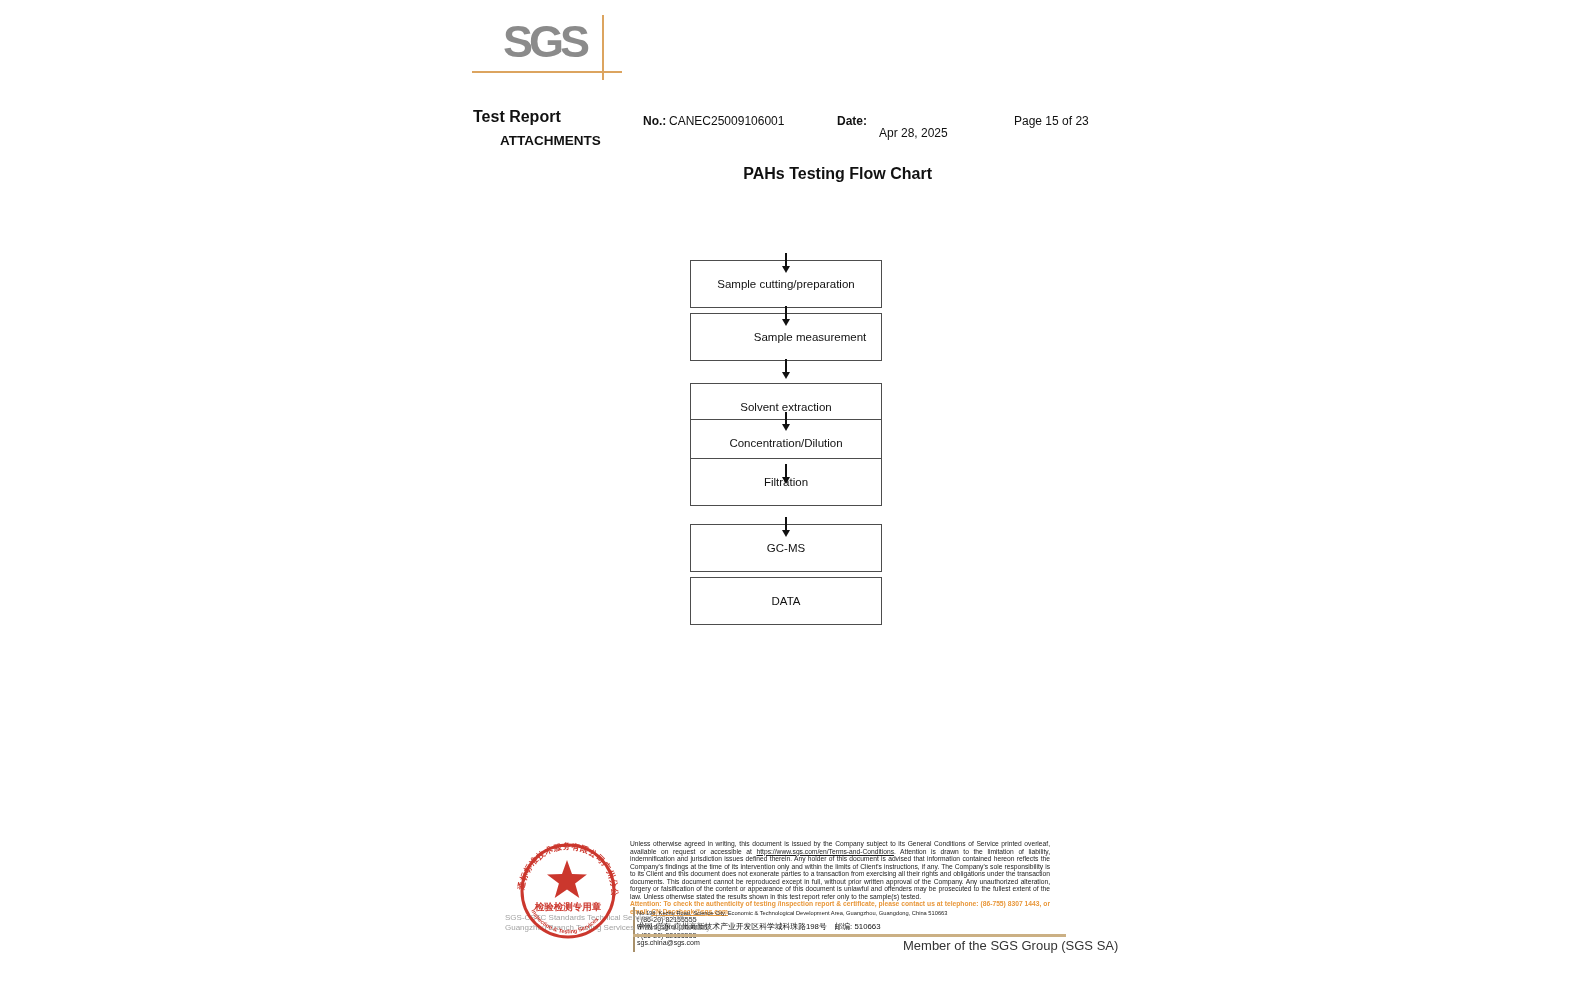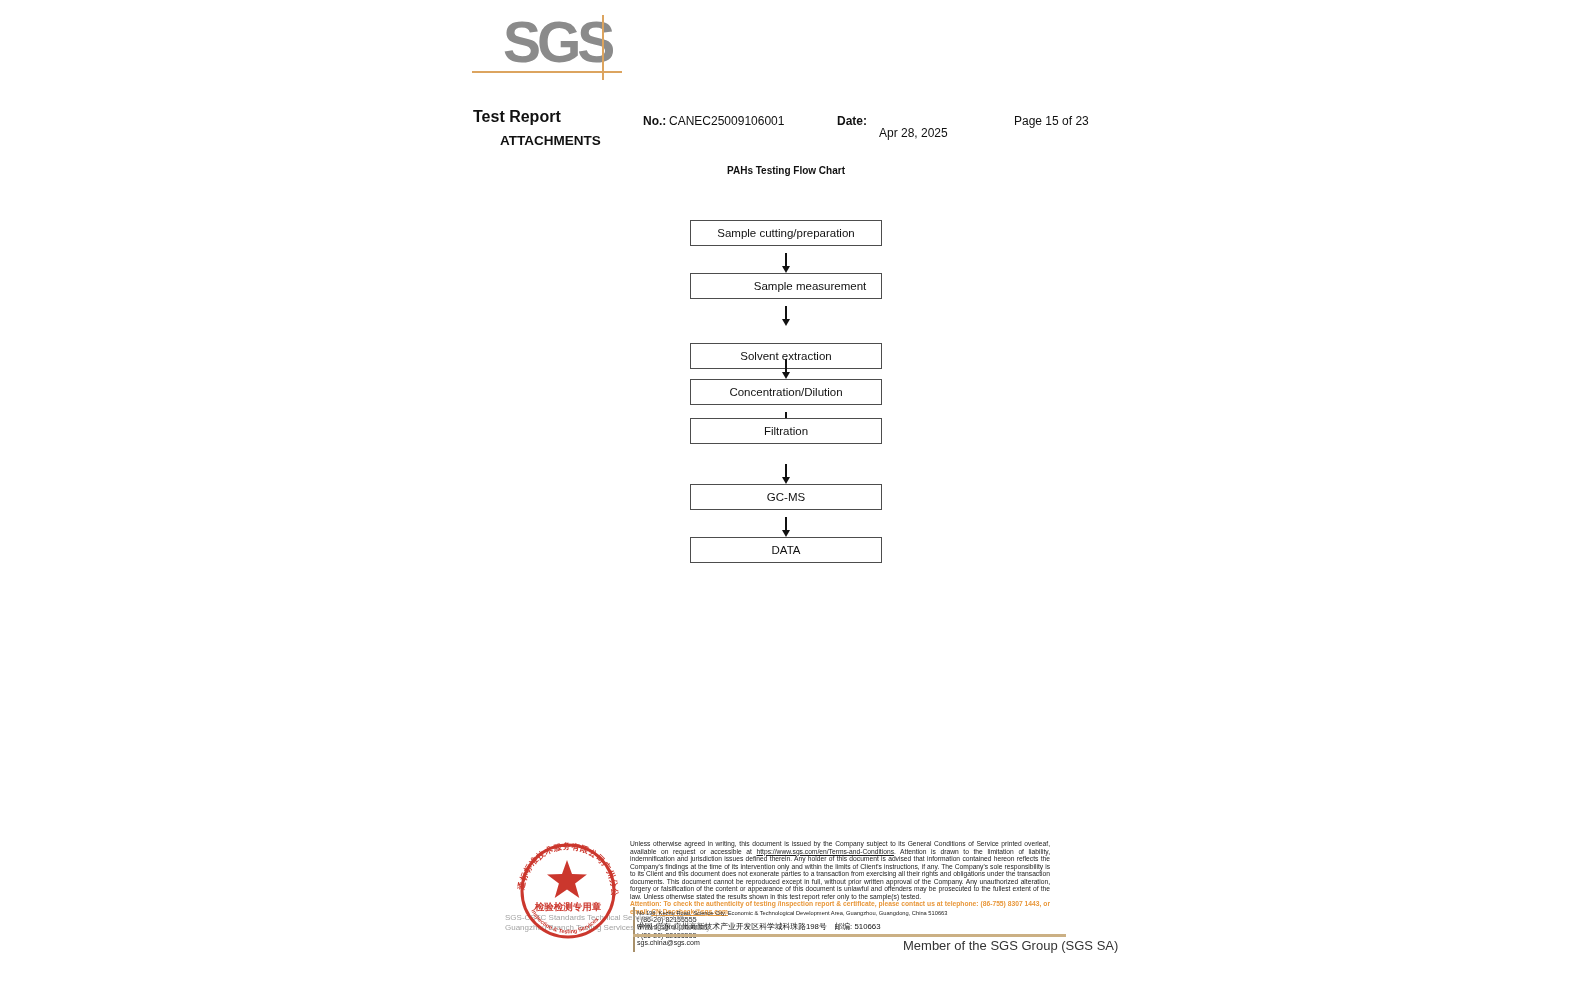--- a/index.html
+++ b/index.html
@@ -6,44 +6,44 @@
   html,body { background:#e9e9e9; }
   .page {
     position:relative; width:1587px; height:1000px; background:#ffffff;
     font-family:"Liberation Sans", sans-serif; color:#111; overflow:hidden;
     margin:0 auto;
   }
   .abs { position:absolute; }
 
   
   .sgs-logo {
-    left:503px; top:12px; font-size:57px; font-weight:bold; color:#8b8b8b;
+    left:503px; top:12px; font-size:45px; font-weight:bold; color:#8b8b8b;
     letter-spacing:-4px; line-height:60px;
   }
   .logo-vline { left:602px; top:15px; width:2px; height:65px; background:#dca45f; }
   .logo-hline { left:472px; top:71px; width:150px; height:2px; background:#dca45f; }
 
   
   .test-report { left:473px; top:108px; font-size:16px; font-weight:bold; }
   .attachments { left:500px; top:133px; font-size:13.5px; font-weight:bold; }
   .hdr { font-size:12px; top:114px; white-space:nowrap; }
   .b { font-weight:bold; }
   .no-label   { left:643px; }
   .no-value   { left:669px; }
   .date-label { left:837px; }
   .date-value { left:879px;margin-top:12px; }
   .page-info  { left:1014px; }
 
   
-  .chart-title { left:640px; top:165px; width:292px; text-align:center;
-                 font-size:10px; font-weight:bold; }
+  .chart-title { left:640px; top:165px; width:292px; text-align:right;
+                 font-size:16px; font-weight:bold; }
   .flow-box {
-    left:690px; width:192px; height:26px; border:1px solid #4d4d4d;
+    left:690px; width:192px; height:48px; border:1px solid #4d4d4d;
     display:flex; align-items:center; justify-content:center;
-    font-size:11.5px; color:#111; background:#fff;
+    font-size:11.5px; color:#111; background:#fff;margin-top:40px;
   }
   .arrow { left:780px; width:12px; display:flex; flex-direction:column; align-items:center; }
   .arrow .stem { width:1.5px; flex:1; background:#111; }
   .arrow .head { width:0; height:0; border-left:4.5px solid transparent;
                  border-right:4.5px solid transparent; border-top:7px solid #111; }
 
   
   .company-lines { left:505px; top:913px; font-size:8px; line-height:10px;
                    color:#a3a3a3; white-space:nowrap; z-index:1; }
   .stamp { left:512px; top:835px; width:112px; height:112px; z-index:2; opacity:.93; }

